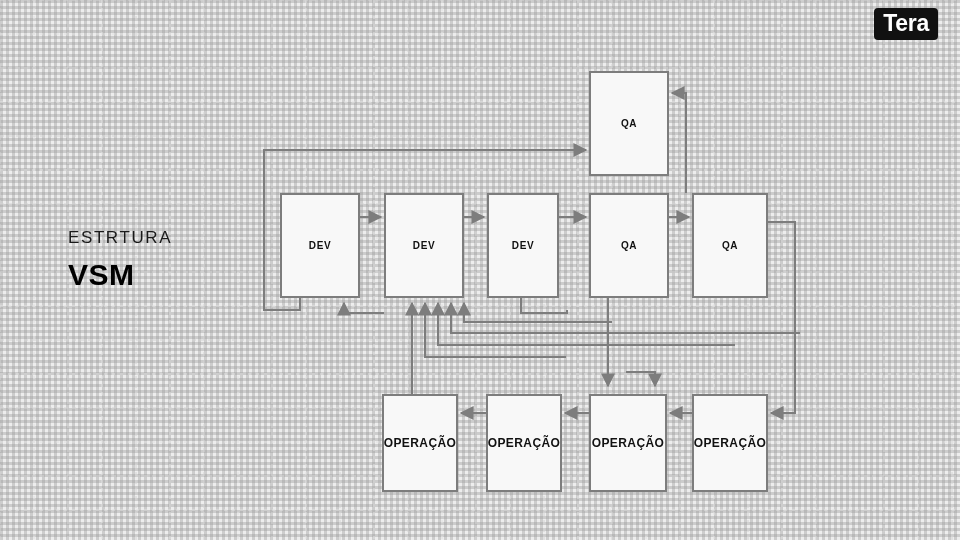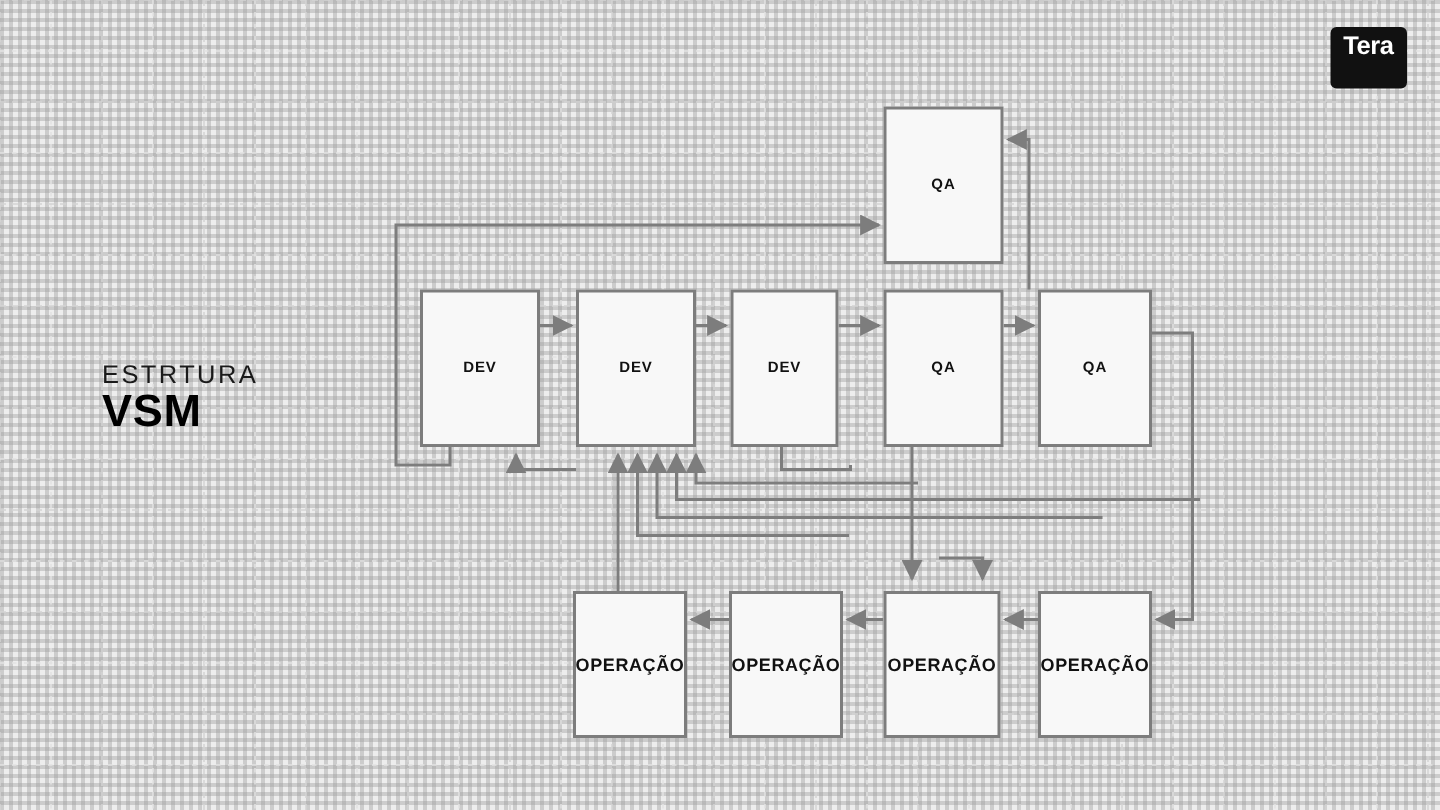--- a/index.html
+++ b/index.html
@@ -46,49 +46,50 @@
   #svg-layer {
     position: absolute;
     left: 0; top: 0;
     width: 960px;
     height: 540px;
   }
 
   .logo {
     position: absolute;
     right: 22px;
-    top: 18px;
+    top: 8px;
     background: #111111;
     color: #ffffff;
     border-radius: 4px;
-    padding: 4px 9px 20px 9px;
-    font-size: 17px;
+    padding: 4px 9px 5px 9px;
+    font-size: 23px;
     font-weight: bold;
     letter-spacing: -0.3px;
     line-height: 1;
   }
 
   .title-block {
     position: absolute;
     left: 68px;
-    top: 240px;
+    top: 228px;
     color: #111111;
   }
   .title-sub {
     font-size: 17px;
     letter-spacing: 1.6px;
     font-weight: normal;
     color: #1a1a1a;
     line-height: 1.2;
   }
   .title-main {
     font-size: 30px;
     font-weight: bold;
     letter-spacing: 0.5px;
     color: #000000;
+    margin-top: 12px;
     line-height: 1;
   }
 
   .node {
     position: absolute;
     background: #f8f8f8;
     border: 2px solid #7d7d7d;
     box-sizing: border-box;
     display: flex;
     align-items: center;

